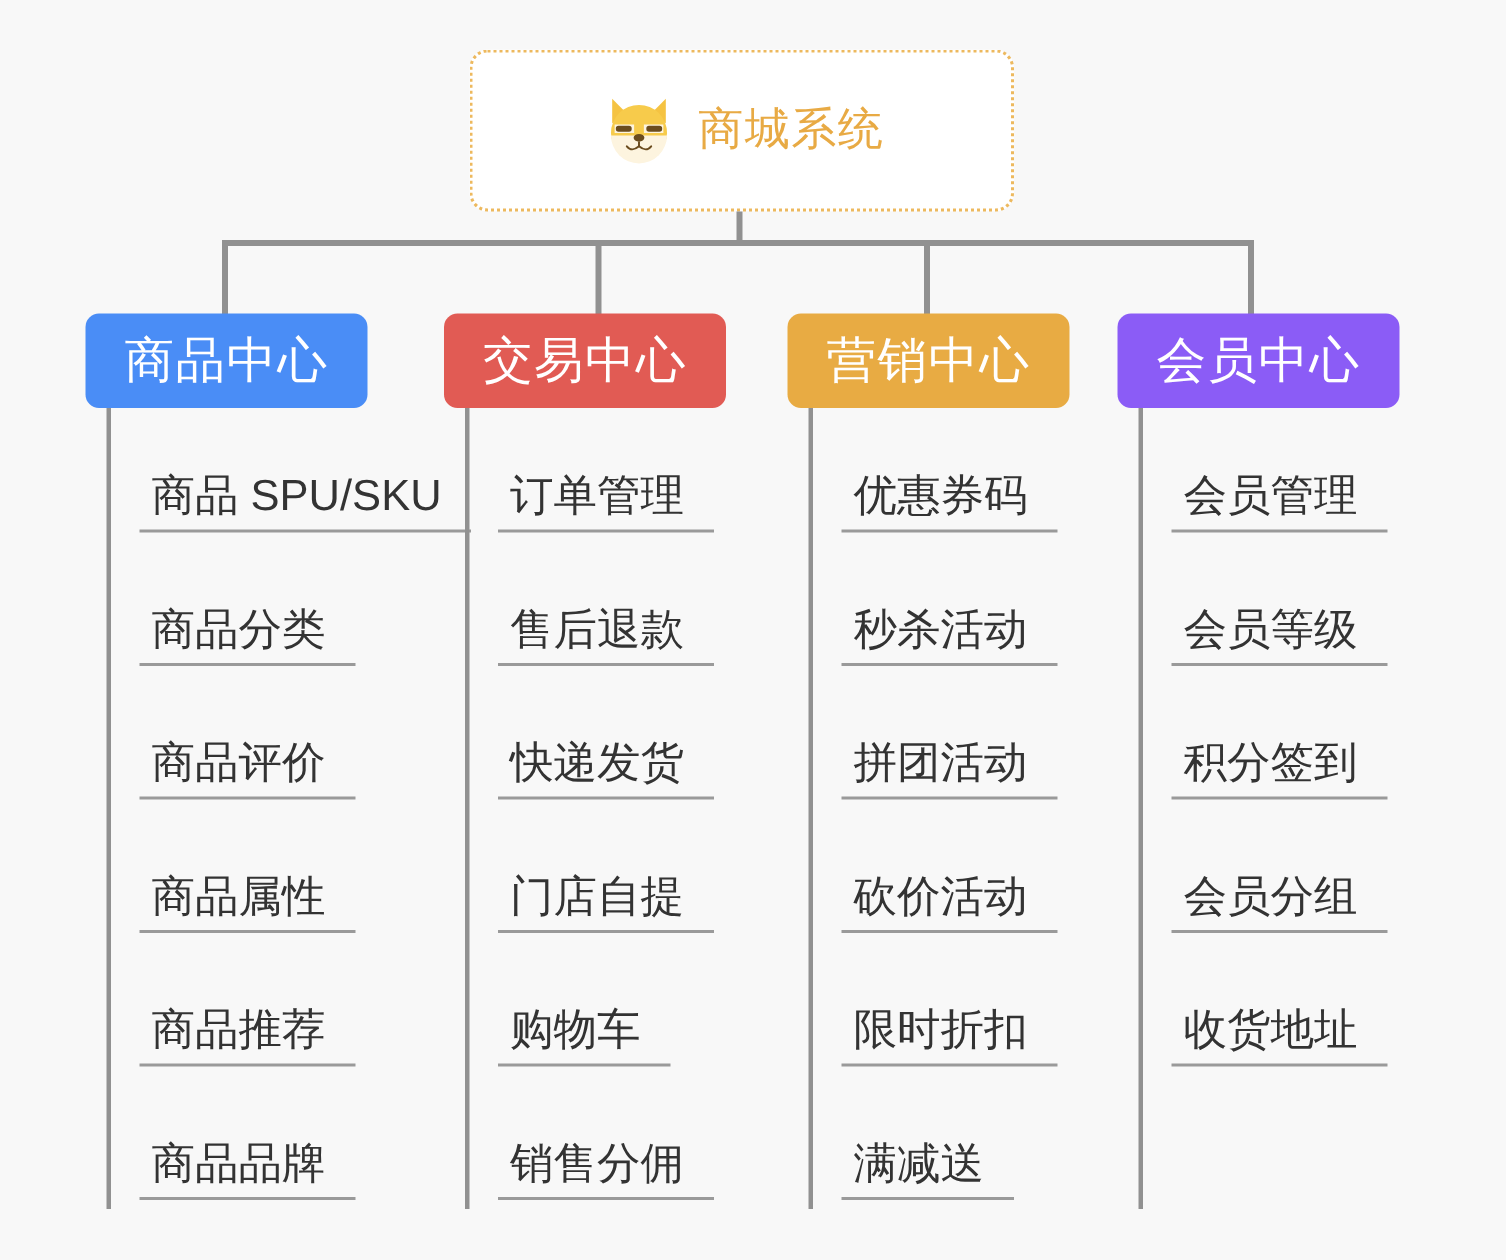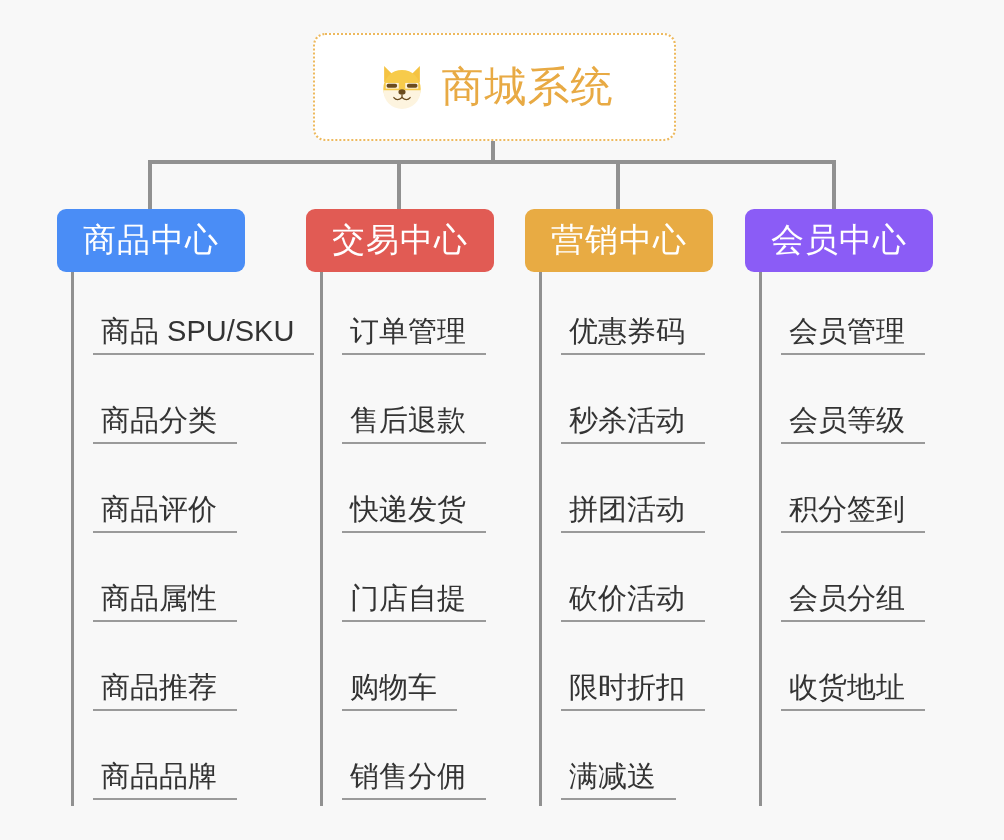--- a/index.html
+++ b/index.html
@@ -37,21 +37,21 @@
     justify-content: center;
     gap: 14px;
   }
   .root-emoji {
     width: 52px;
     height: 52px;
     position: relative;
     flex: none;
   }
   .root-title {
-    font-size: 42px;
+    font-size: 30px;
     color: #e8aa44;
     letter-spacing: 1px;
     line-height: 1;
     white-space: nowrap;
   }
 
   
   .conn {
     position: absolute;
     background: #919191;
@@ -179,21 +179,21 @@
         </div>
       <div class="leaf">
           <span class="leaf-label">商品推荐</span>
         </div>
       <div class="leaf">
           <span class="leaf-label">商品品牌</span>
         </div>
     </div>
   </div>
 
-  <div class="branch" style="left:306px;">
+  <div class="branch" style="left:296px;">
     <div class="branch-header" style="background:#e15b54;">
       <span>交易中心</span>
     </div>
     <div class="branch-spine" style="height:534px;"></div>
     <div class="branch-items">
       <div class="leaf">
           <span class="leaf-label">订单管理</span>
         </div>
       <div class="leaf">
           <span class="leaf-label">售后退款</span>

